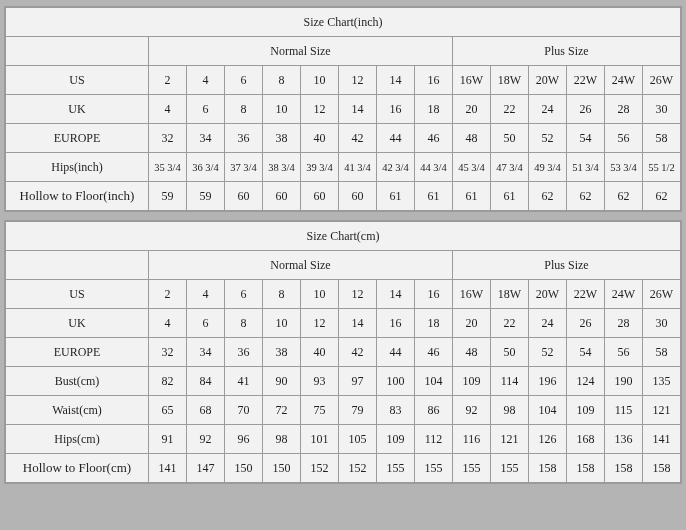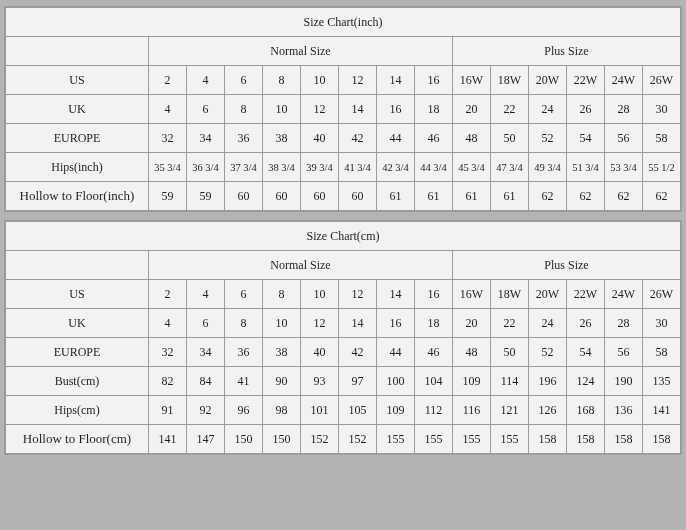--- a/index.html
+++ b/index.html
@@ -259,20 +259,37 @@
             <td class="data-cell">100</td>
             <td class="data-cell">104</td>
             <td class="data-cell">109</td>
             <td class="data-cell">114</td>
             <td class="data-cell">196</td>
             <td class="data-cell">124</td>
             <td class="data-cell">190</td>
             <td class="data-cell">135</td>
           </tr>
           <tr>
+            <td class="row-label">Waist(cm)</td>
+            <td class="data-cell">65</td>
+            <td class="data-cell">68</td>
+            <td class="data-cell">70</td>
+            <td class="data-cell">72</td>
+            <td class="data-cell">75</td>
+            <td class="data-cell">79</td>
+            <td class="data-cell">83</td>
+            <td class="data-cell">86</td>
+            <td class="data-cell">92</td>
+            <td class="data-cell">98</td>
+            <td class="data-cell">104</td>
+            <td class="data-cell">109</td>
+            <td class="data-cell">115</td>
+            <td class="data-cell">121</td>
+          </tr>
+          <tr>
             <td class="row-label">Hips(cm)</td>
             <td class="data-cell">91</td>
             <td class="data-cell">92</td>
             <td class="data-cell">96</td>
             <td class="data-cell">98</td>
             <td class="data-cell">101</td>
             <td class="data-cell">105</td>
             <td class="data-cell">109</td>
             <td class="data-cell">112</td>
             <td class="data-cell">116</td>

